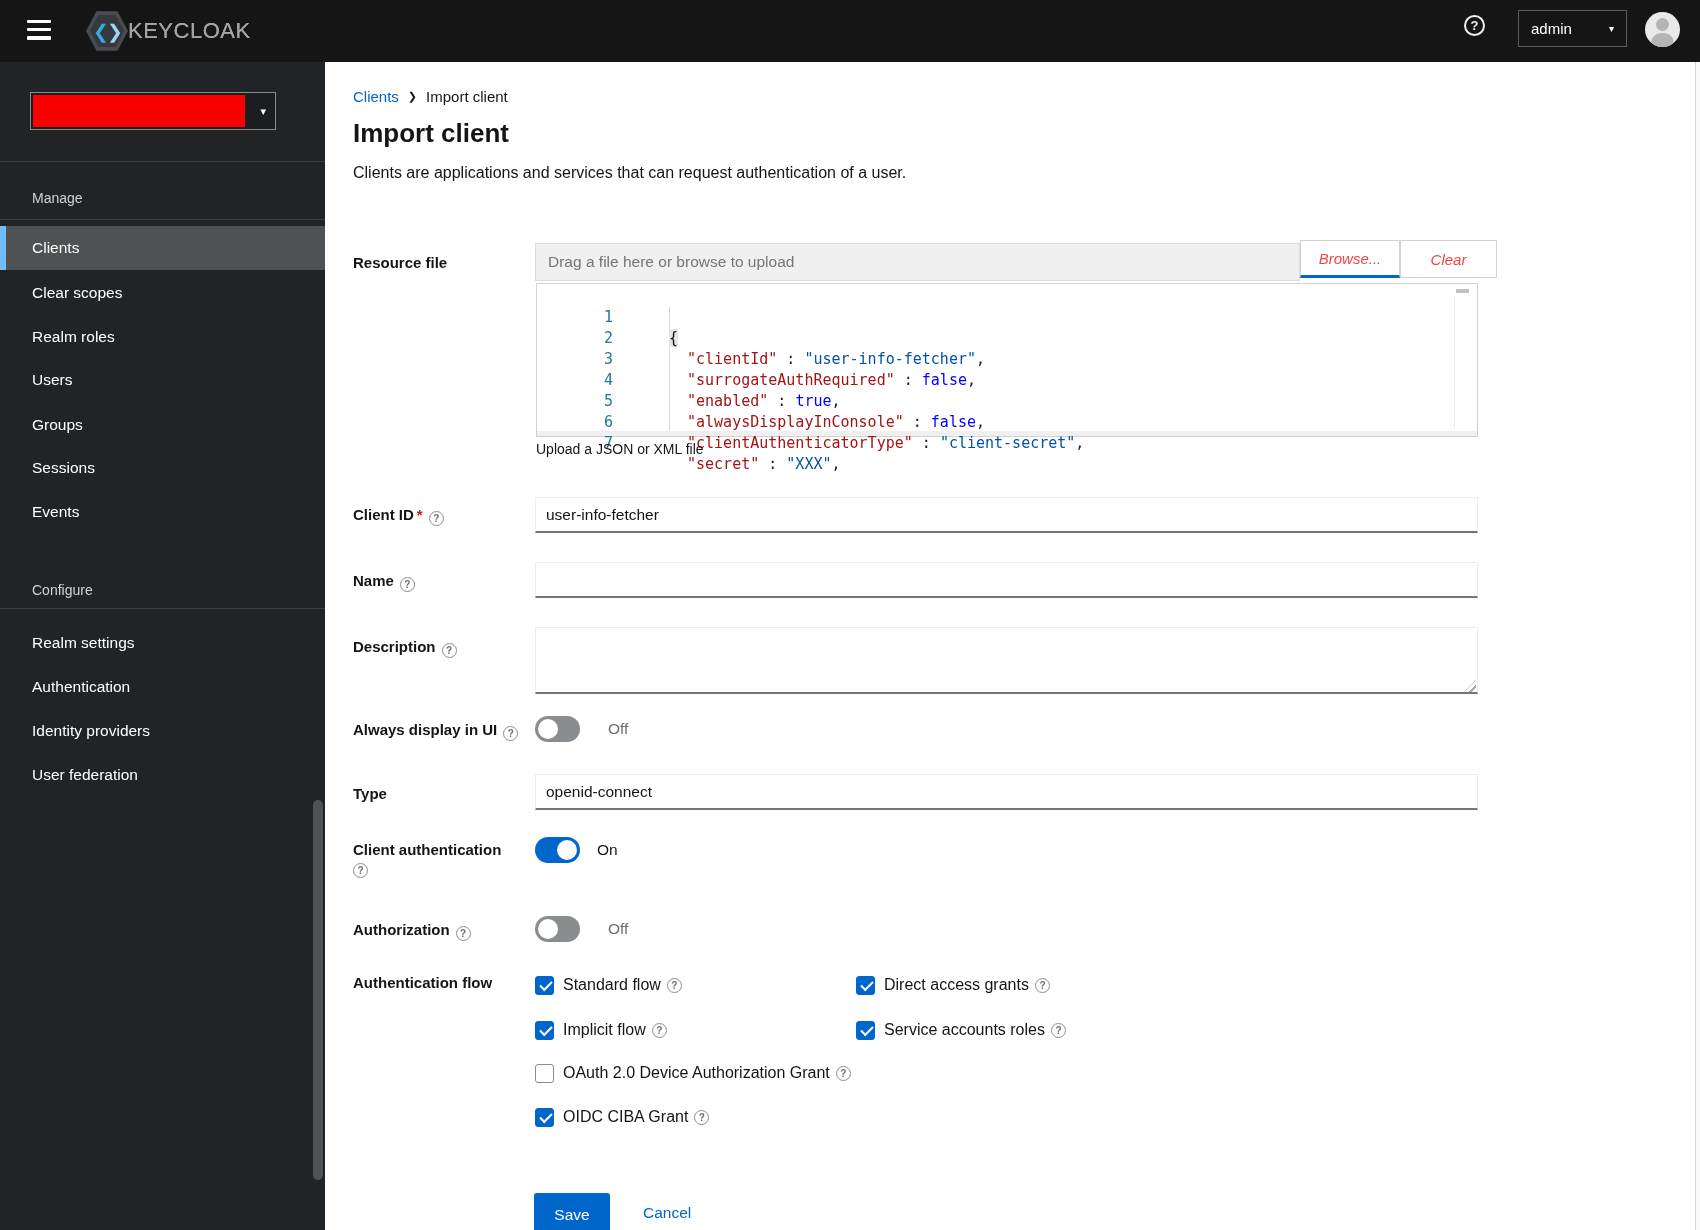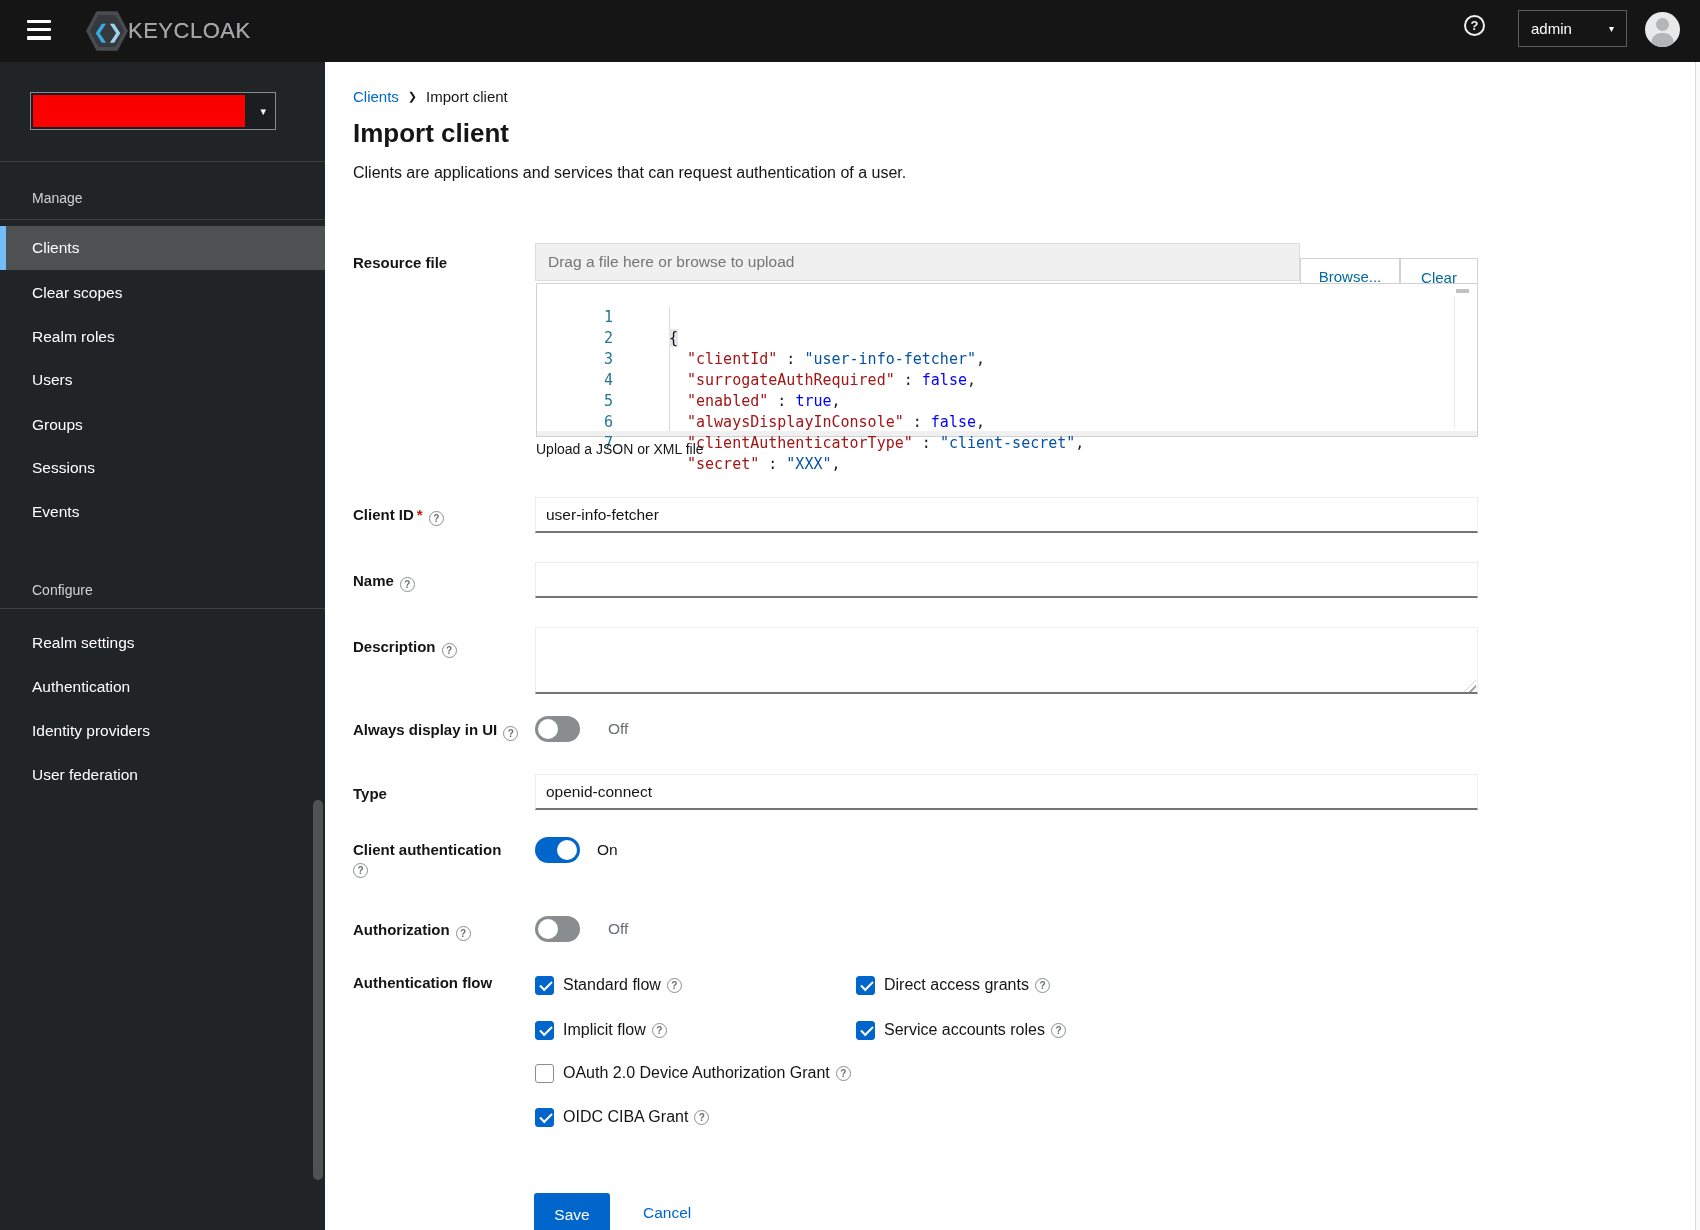--- a/index.html
+++ b/index.html
@@ -62,24 +62,24 @@
     margin-left:6px; cursor:pointer; }
   .help.abs { position:absolute; margin:0; }
 
   .tinput { position:absolute; left:210px; width:943px; height:36px; background:#fff;
     border:1px solid #ededed; border-bottom:2px solid #72767b; font-size:15.5px; color:#151515;
     padding:0 10px; font-family:inherit; }
 
   
   .upload-input { position:absolute; left:210px; top:181px; width:765px; height:38px; background:#f0f0f0;
     border:1px solid #dcdcdc; color:#6a6e73; font-size:15.5px; padding:0 12px; font-family:inherit; }
-  .ctl-btn { position:absolute; top:196px; height:38px; background:#fff; border:1px solid #d2d2d2;
-    font-size:15px; color:#0369a1; font-family:inherit; cursor:pointer; }
+  .ctl-btn { position:absolute; top:178px; height:38px; background:#fff; border:1px solid #d2d2d2;
+    font-size:15px; color:#ef4444; font-family:inherit; cursor:pointer;font-style:italic; }
   .btn-browse { left:975px; width:100px; border-bottom:3px solid #0066cc; }
-  .btn-clear { left:1075px; width:78px; }
+  .btn-clear { left:1075px; width:97px; }
 
   
   .editor { position:absolute; left:211px; top:221px; width:942px; height:154px; border:1px solid #d2d2d2;
     background:#fff; font-family:"DejaVu Sans Mono","Liberation Mono",monospace; font-size:15px; cursor:text; }
   .eline { position:absolute; left:0; right:20px; height:21px; line-height:21px; white-space:pre; }
   .lnum { position:absolute; left:0; width:76px; text-align:right; color:#237893; }
   .lc0 { position:absolute; left:132px; }
   .lc1 { position:absolute; left:150px; }
   .tk { color:#a31515; } .ts { color:#0451a5; } .tb { color:#0000ff; } .tp { color:#1e1e1e; }
   .brace { color:#111; background:#e4e6e9; }

